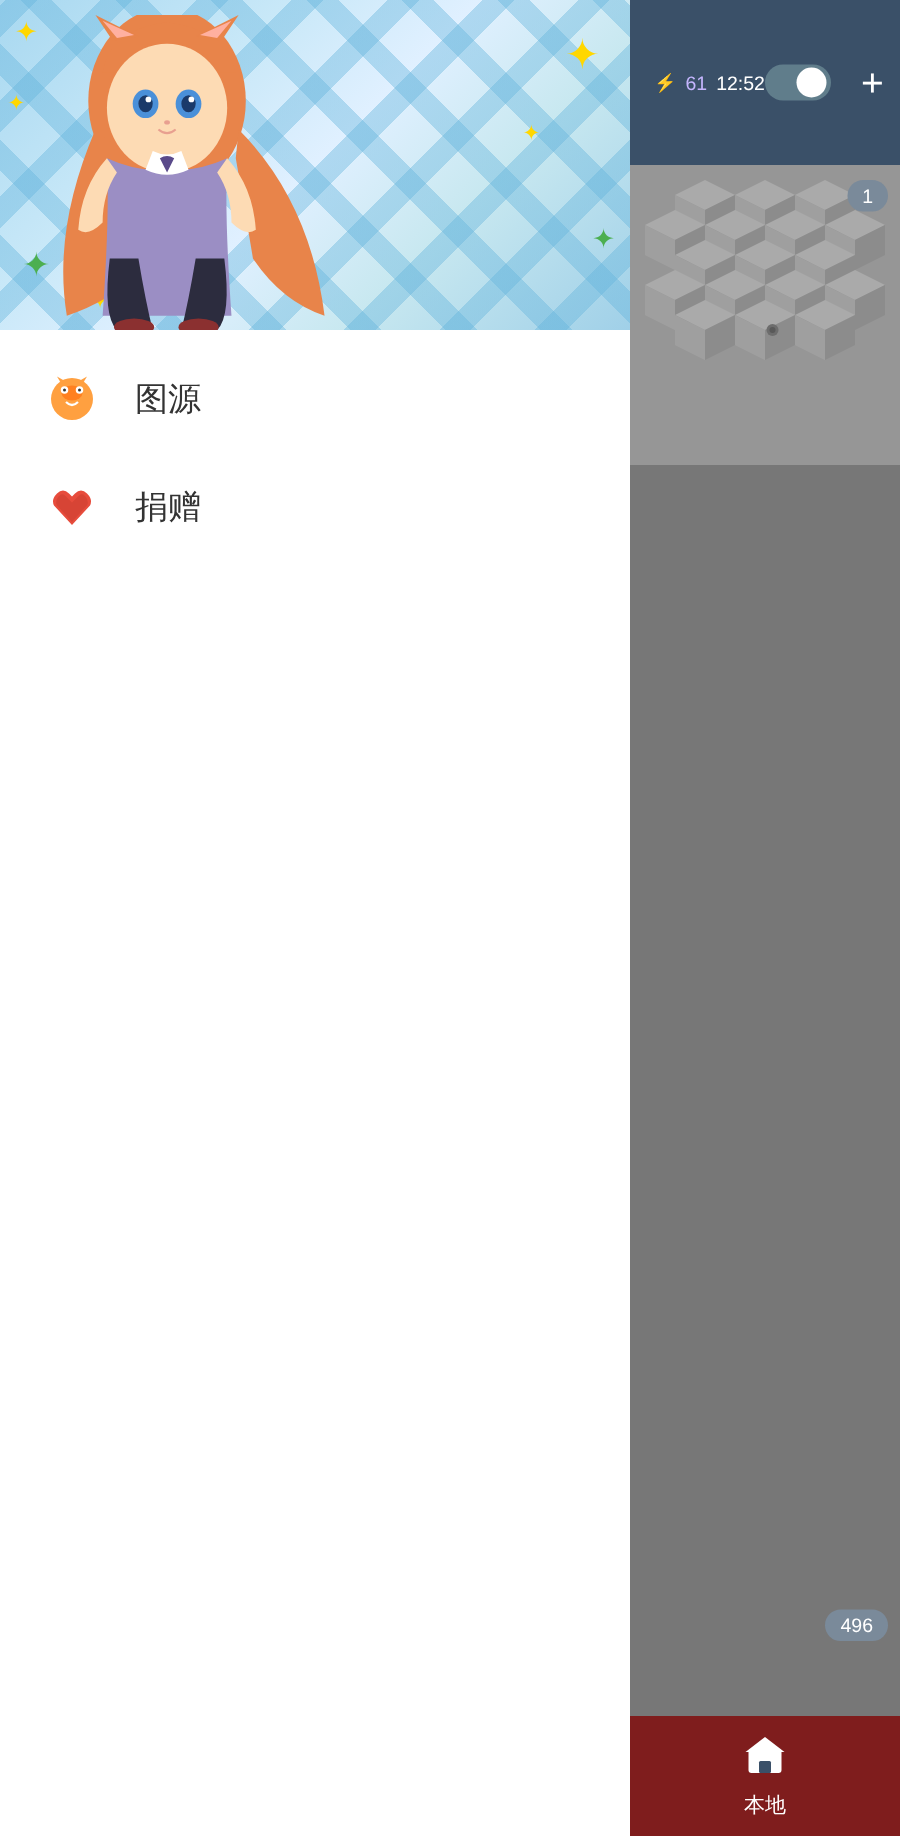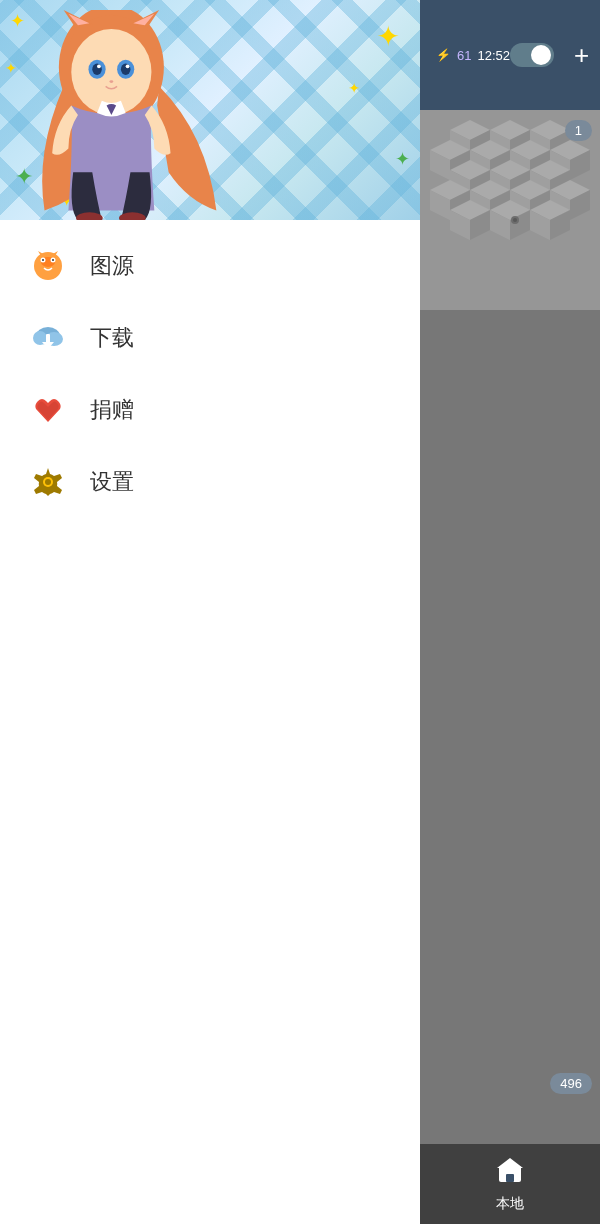--- a/index.html
+++ b/index.html
@@ -169,21 +169,21 @@
       right: 8px;
     }
 
     .badge-496 {
       bottom: 50px;
       right: 8px;
     }
 
     
     .right-bottom-tab {
-      background: #404040;
+      background: #7f1d1d;
       height: 80px;
       display: flex;
       flex-direction: column;
       align-items: center;
       justify-content: center;
       flex-shrink: 0;
       cursor: pointer;
     }
 
     .right-bottom-tab .tab-icon {
@@ -298,55 +298,33 @@
           <circle cx="21" cy="10" r="1" fill="#333"></circle>
           <path d="M12 18 Q16 22 20 18" stroke="#fff" stroke-width="1.5" fill="none"></path>
 
           <path d="M9 6 L6 1 L13 5Z" fill="#FFA040"></path>
           <path d="M23 6 L26 1 L19 5Z" fill="#FFA040"></path>
         </svg>
       </div>
       <span class="menu-label">图源</span>
     </div>
 
-    <div class="menu-item">
-      <div class="menu-icon">
-        <svg width="32" height="32" viewBox="0 0 32 32">
-          <ellipse cx="16" cy="14" rx="12" ry="9" fill="#78B0D8"></ellipse>
-          <ellipse cx="8" cy="16" rx="7" ry="7" fill="#90C4E8"></ellipse>
-          <ellipse cx="22" cy="17" rx="9" ry="7" fill="#90C4E8"></ellipse>
-          <rect x="14" y="12" width="4" height="10" fill="#fff" rx="1"></rect>
-          <polygon points="10,20 16,27 22,20" fill="#fff"></polygon>
-        </svg>
-      </div>
-      <span class="menu-label">下载</span>
-    </div>
 
 
     <div class="menu-item">
       <div class="menu-icon">
         <svg width="32" height="32" viewBox="0 0 32 32">
           <path d="M16 28 L4 15 Q2 11 6 7 Q10 3 14 7 L16 9 L18 7 Q22 3 26 7 Q30 11 28 15 Z" fill="#E74C3C"></path>
           <path d="M16 26 L6 15 Q4.5 12 7 9 Q9.5 6 12 9 L16 13 L20 9 Q22.5 6 25 9 Q27.5 12 26 15 Z" fill="#C0392B" opacity="0.4"></path>
         </svg>
       </div>
       <span class="menu-label">捐赠</span>
     </div>
 
 
-    <div class="menu-item">
-      <div class="menu-icon">
-        <svg width="32" height="32" viewBox="0 0 32 32">
-          <path d="M16 2 L18 8 Q20 8.5 22 10 L28 8 L30 12 L25 16 Q25.5 18 25 20 L30 24 L28 28 L22 26 Q20 27.5 18 28 L16 30 L14 28 Q12 27.5 10 26 L4 28 L2 24 L7 20 Q6.5 18 7 16 L2 12 L4 8 L10 10 Q12 8.5 14 8 Z" fill="#9E7A00"></path>
-          <circle cx="16" cy="16" r="5" fill="#FFC107"></circle>
-          <circle cx="16" cy="16" r="3" fill="#9E7A00"></circle>
-        </svg>
-      </div>
-      <span class="menu-label">设置</span>
-    </div>
 
 
   </div>
 </div>
 
 <div class="right-panel">
 
   <div class="right-header">
     <div class="right-header-status">
 

